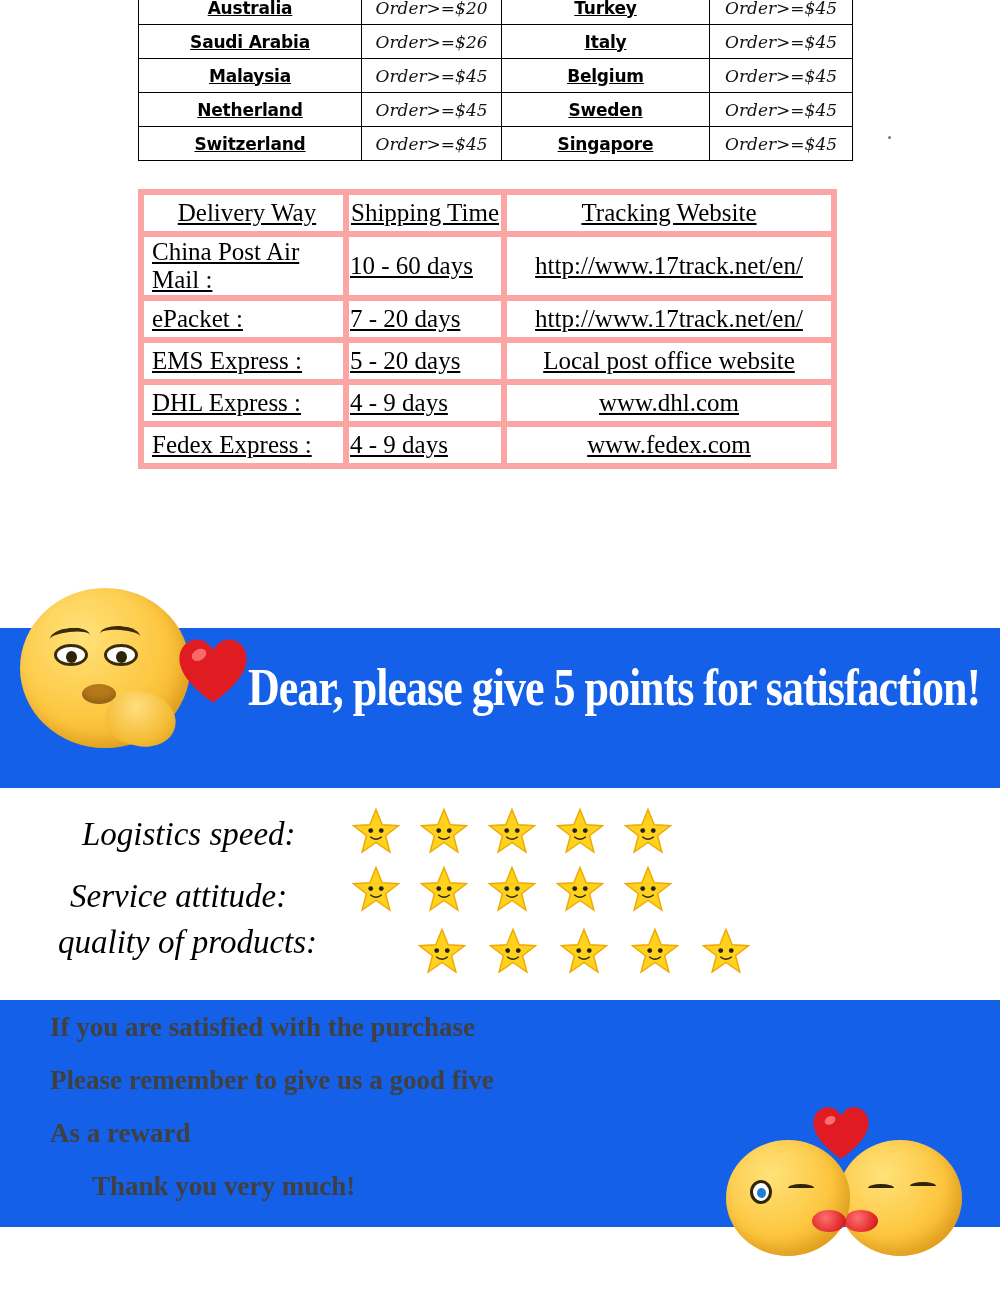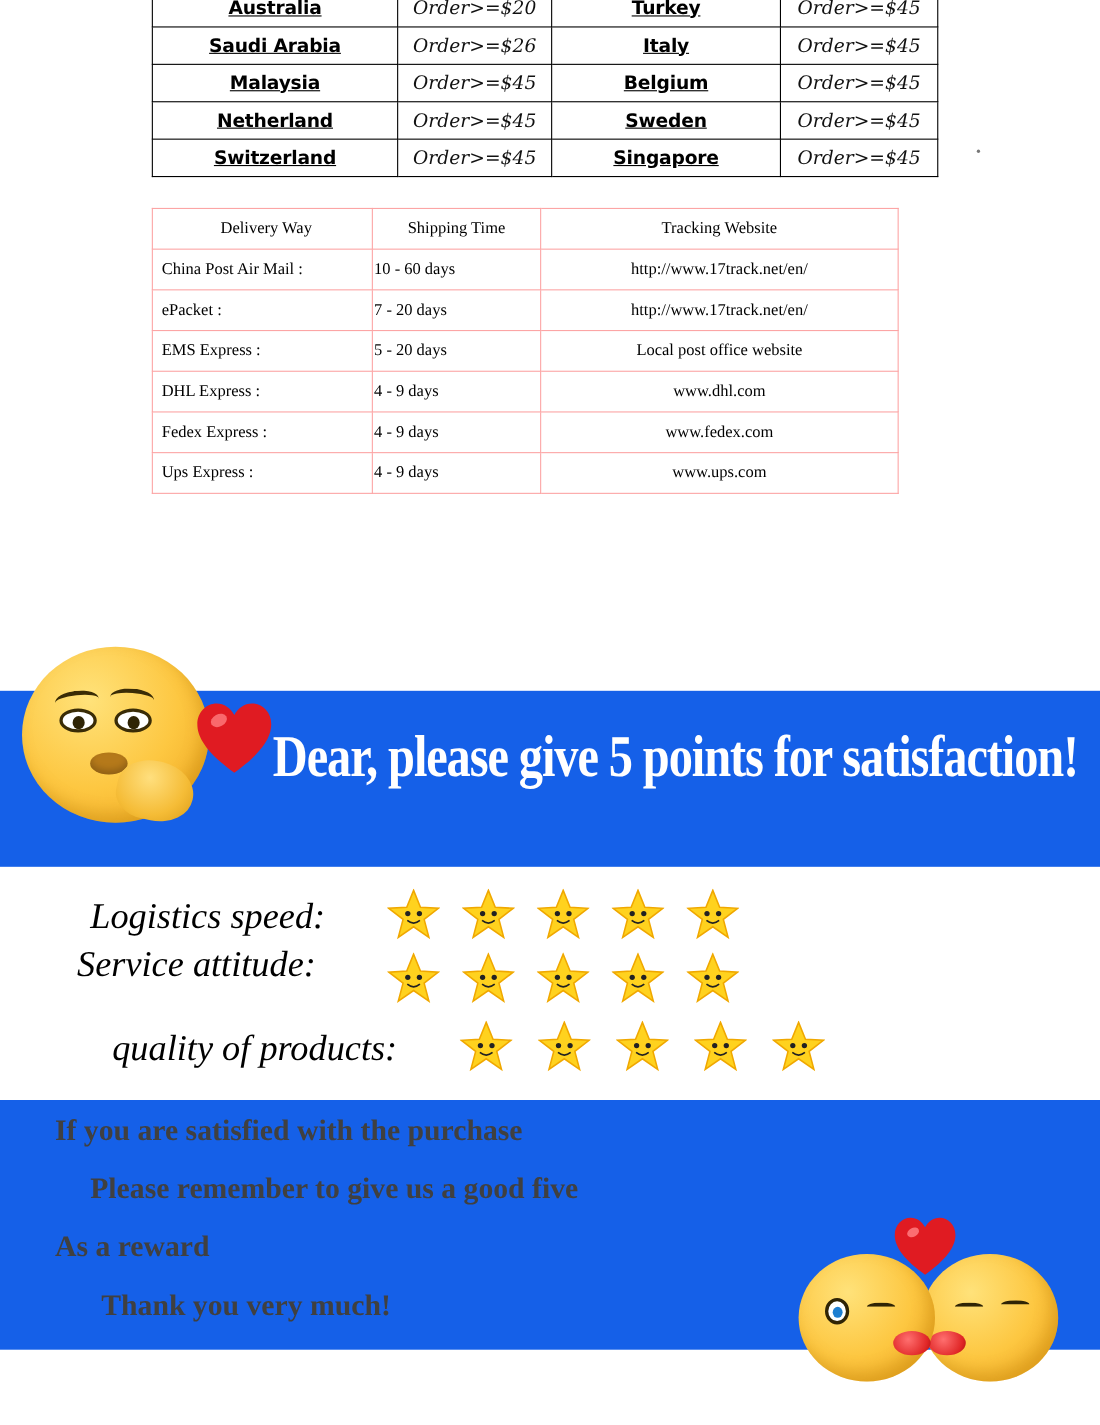--- a/index.html
+++ b/index.html
@@ -60,25 +60,26 @@
     left: 138px;
     top: 189px;
     width: 662px;
   }
   table.delivery-table {
     border-collapse: collapse;
     width: 662px;
     table-layout: fixed;
   }
   table.delivery-table td {
-    border: 1px solid #fca5a5;
+    border: 6px solid #fca5a5;
     height: 34px;
-    font-size: 15px;
+    font-size: 25px;
     font-family: "Liberation Serif", serif;
     vertical-align: middle;
+    text-decoration: underline;
   }
   table.delivery-table td.dw-head,
   table.delivery-table td.st-head,
   table.delivery-table td.tw-head {
     text-align: center;
   }
   td.dw { width: 190px; text-align: left; padding-left: 8px; }
   td.st { width: 150px; text-align: left; }
   td.tw { width: 322px; text-align: center; }
 
@@ -221,21 +222,21 @@
   .thanks-line {
     position: absolute;
     left: 50px;
     color: #404040;
     font-family: "Liberation Serif", serif;
     font-weight: bold;
     font-size: 27px;
     white-space: nowrap;
   }
   #thanks-l0 { top: 1012px; }
-  #thanks-l1 { top: 1065px; margin-left: 32px; }
+  #thanks-l1 { top: 1065px; }
   #thanks-l2 { top: 1118px; }
   #thanks-l3 { top: 1171px; margin-left: 42px; }
 
   
   #kiss-face-l {
     left: 726px;
     top: 1140px;
     width: 124px;
     height: 116px;
     z-index: 4;
@@ -381,25 +382,20 @@
       </tr>
       <tr>
         <td class="dw">DHL Express :</td>
         <td class="st">4 - 9 days</td>
         <td class="tw">www.dhl.com</td>
       </tr>
       <tr>
         <td class="dw">Fedex Express :</td>
         <td class="st">4 - 9 days</td>
         <td class="tw">www.fedex.com</td>
-      </tr>
-      <tr>
-        <td class="dw">Ups Express :</td>
-        <td class="st">4 - 9 days</td>
-        <td class="tw">www.ups.com</td>
       </tr>
     </tbody>
   </table>
 </div>
 
 <div id="satisfaction-banner"></div>
 
 <div class="emoji-face" id="banner-face">
   <div class="brow brow-l"></div>
   <div class="brow brow-r"></div>
@@ -462,21 +458,21 @@
             <path d="M50 3 L63 35 L97 37 L70 58 L79 92 L50 72 L21 92 L30 58 L3 37 L37 35 Z" fill="#ffd21e" stroke="#f0a800" stroke-width="3"></path>
             <circle cx="39" cy="47" r="5" fill="#222"></circle>
             <circle cx="61" cy="47" r="5" fill="#222"></circle>
             <path d="M38 60 Q50 70 62 60" stroke="#222" stroke-width="3" fill="none"></path>
           </svg>
       </div>
     </div>
   </div>
 
   <div class="rating-row">
-    <div class="rating-label" style="left:70px; top:1px;">Service attitude:</div>
+    <div class="rating-label" style="left:70px; top:20px;">Service attitude:</div>
     <div class="rating-stars" style="left:352px; top:8px;">
       <div class="star">
         <svg viewBox="0 0 100 96" width="48" height="46">
             <path d="M50 3 L63 35 L97 37 L70 58 L79 92 L50 72 L21 92 L30 58 L3 37 L37 35 Z" fill="#ffd21e" stroke="#f0a800" stroke-width="3"></path>
             <circle cx="39" cy="47" r="5" fill="#222"></circle>
             <circle cx="61" cy="47" r="5" fill="#222"></circle>
             <path d="M38 60 Q50 70 62 60" stroke="#222" stroke-width="3" fill="none"></path>
           </svg>
       </div>
       <div class="star">
@@ -508,21 +504,21 @@
             <path d="M50 3 L63 35 L97 37 L70 58 L79 92 L50 72 L21 92 L30 58 L3 37 L37 35 Z" fill="#ffd21e" stroke="#f0a800" stroke-width="3"></path>
             <circle cx="39" cy="47" r="5" fill="#222"></circle>
             <circle cx="61" cy="47" r="5" fill="#222"></circle>
             <path d="M38 60 Q50 70 62 60" stroke="#222" stroke-width="3" fill="none"></path>
           </svg>
       </div>
     </div>
   </div>
 
   <div class="rating-row">
-    <div class="rating-label" style="left:58px; top:20px;margin-left:44px;">quality of  products:</div>
+    <div class="rating-label" style="left:58px; top:8px;">quality of  products:</div>
     <div class="rating-stars" style="left:418px; top:12px; gap:23px;">
       <div class="star">
         <svg viewBox="0 0 100 96" width="48" height="46">
             <path d="M50 3 L63 35 L97 37 L70 58 L79 92 L50 72 L21 92 L30 58 L3 37 L37 35 Z" fill="#ffd21e" stroke="#f0a800" stroke-width="3"></path>
             <circle cx="39" cy="47" r="5" fill="#222"></circle>
             <circle cx="61" cy="47" r="5" fill="#222"></circle>
             <path d="M38 60 Q50 70 62 60" stroke="#222" stroke-width="3" fill="none"></path>
           </svg>
       </div>
       <div class="star">

